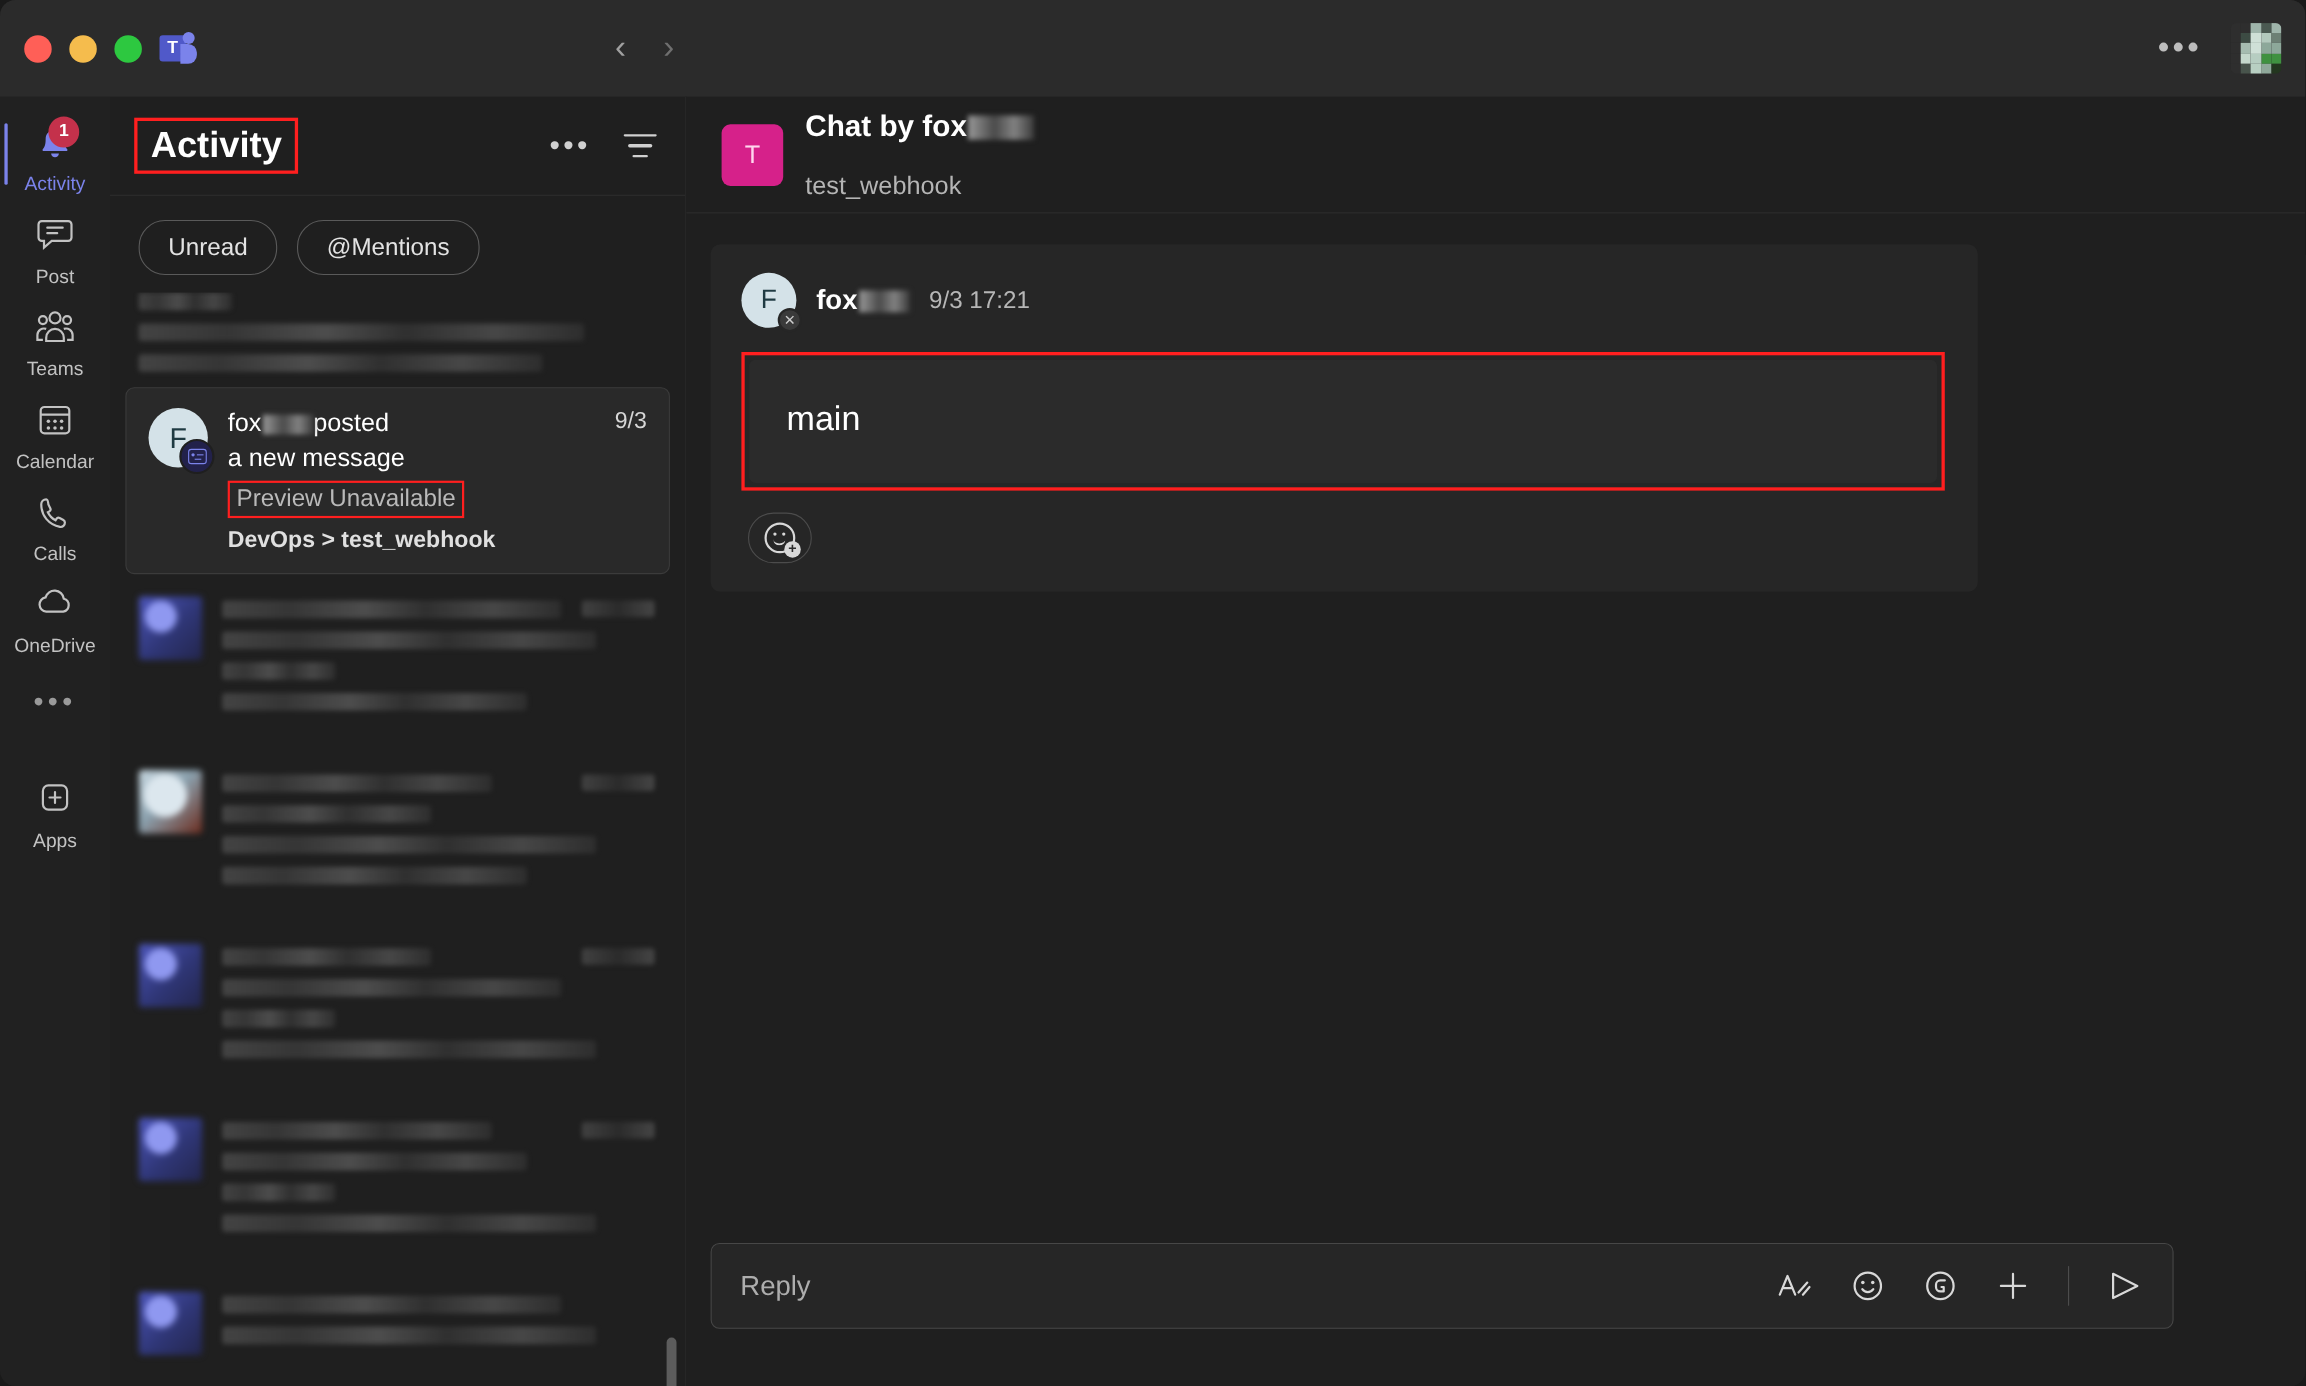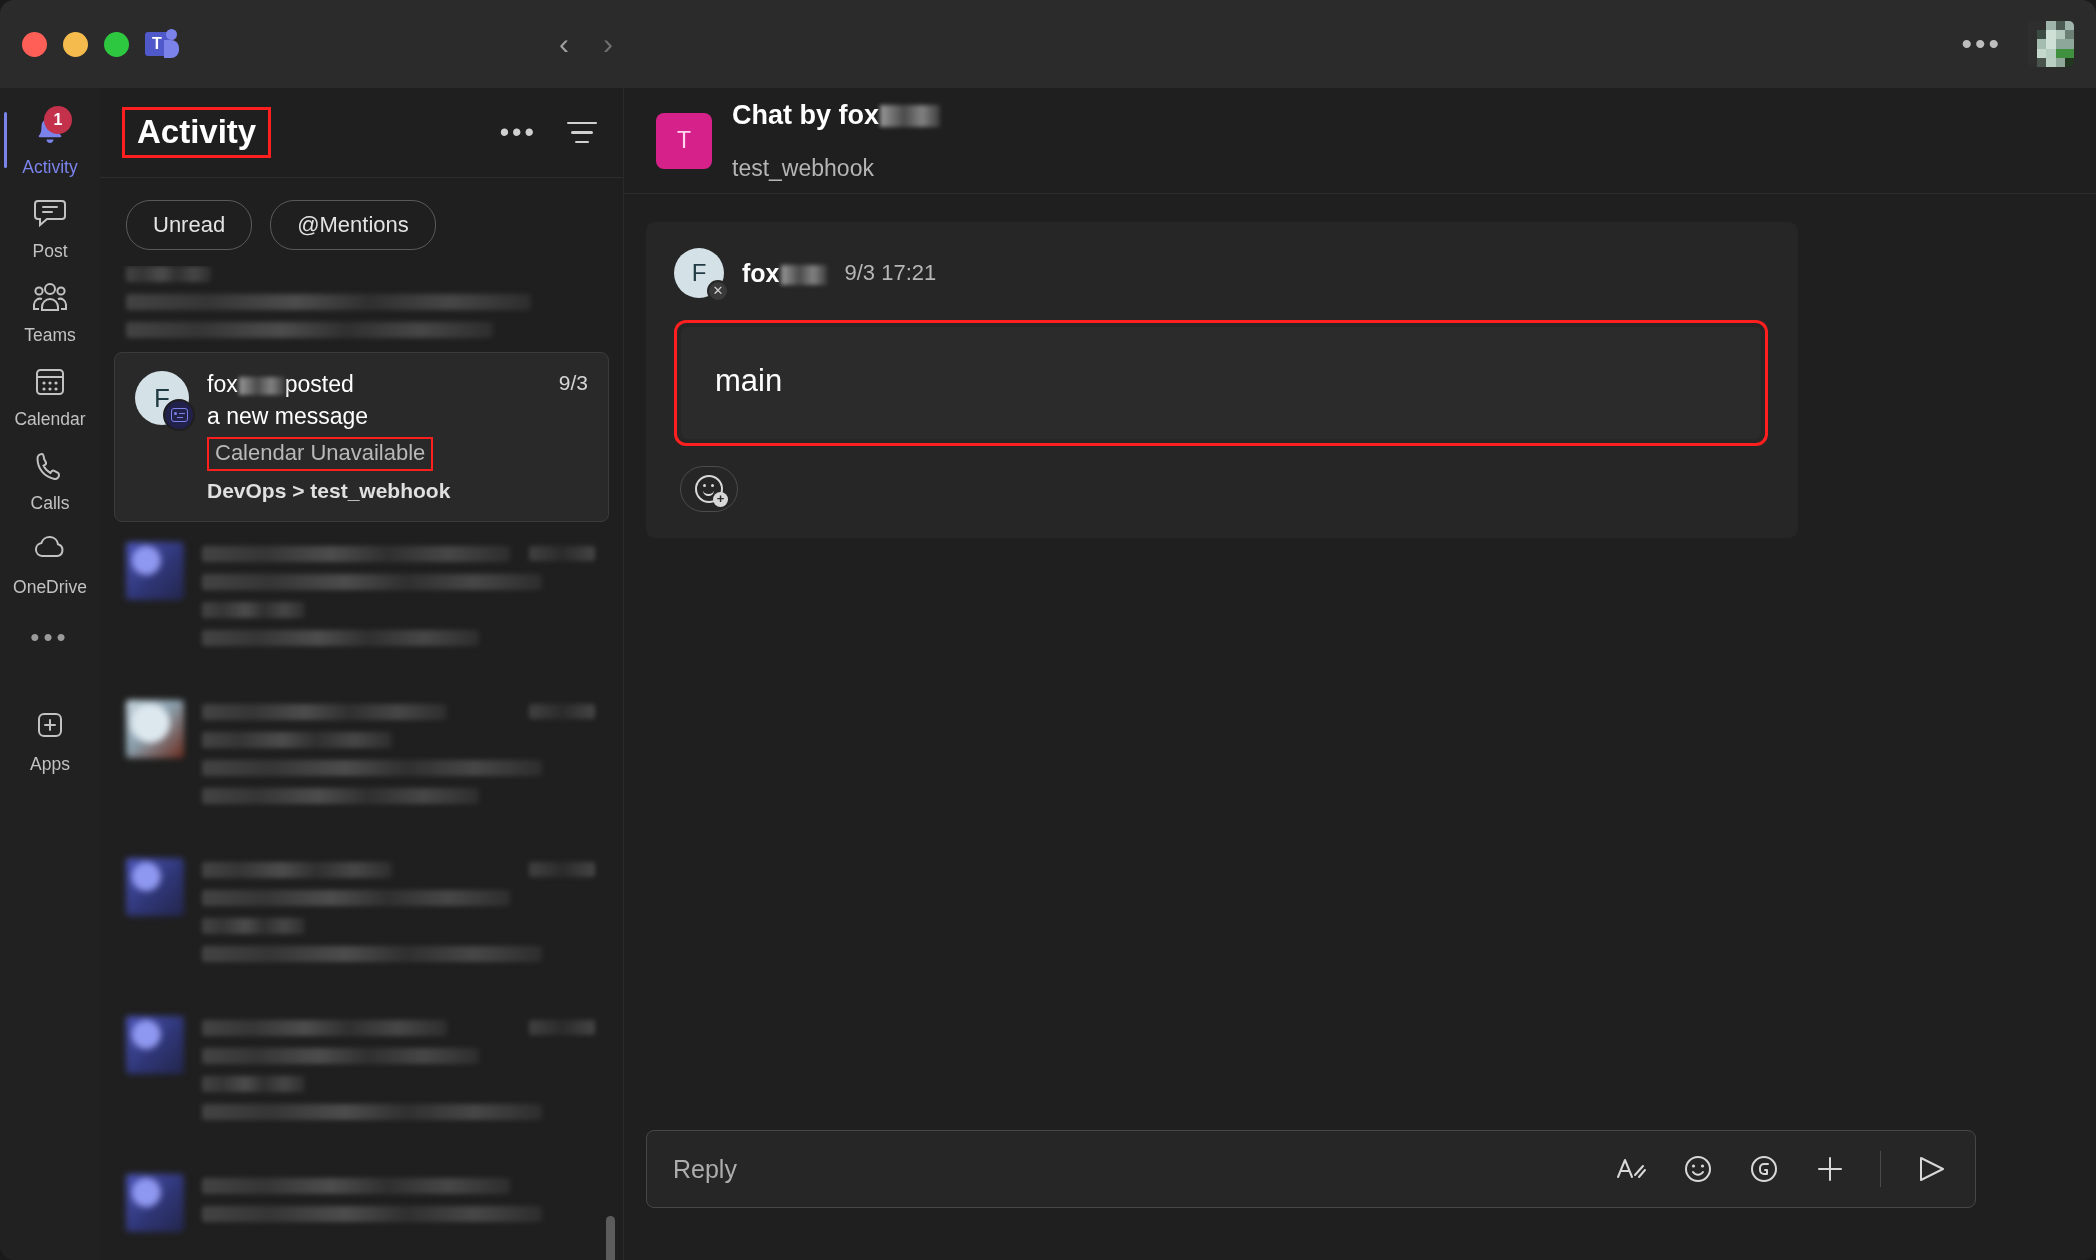--- a/index.html
+++ b/index.html
@@ -272,21 +272,21 @@
   .post-time { color: #b6b6b6; font-size: 22px; }
   .blurname {
     display: inline-block; width: 46px; height: 20px; vertical-align: -3px;
     background: linear-gradient(90deg,#9a9a9a,#4a4a4a 40%,#828282 70%,#3b3b3b);
     filter: blur(2.2px); margin-left: 1px;
   }
   .blurname.sm { width: 46px; height: 18px; }
   .blurname.lg { width: 60px; height: 22px; }
 
   .card-outline {
-    margin-top: 22px; border: 3px solid #ff1f1f; border-radius: 12px;
+    margin-top: 22px; border: 3px solid #ff1f1f; border-radius: 0;
     padding: 4px;
   }
   .card {
     background: #2b2b2b; border-radius: 6px;
     padding: 36px 34px 40px 34px;
   }
   .card-title { color: #fff; font-size: 31px; font-weight: 400; }
   .card-text { color: #e6e6e6; font-size: 24px; margin-top: 34px; }
   .card-text .blurtok {
     display: inline-block; width: 124px; height: 22px; vertical-align: -4px;
@@ -502,21 +502,21 @@
           <div class="av">F</div>
           <div class="av-badge">
               <div class="mini"></div>
             </div>
         </div>
         <div class="act-body">
           <div class="act-line1">
             <span>fox</span><span class="blurname sm"></span><span>posted</span>
           </div>
           <div class="act-line2">a new message</div>
-          <div class="act-preview">Calendar Unavailable</div>
+          <div class="act-preview">Preview Unavailable</div>
           <div class="act-meta">DevOps &gt; test_webhook</div>
         </div>
         <div class="act-date">9/3</div>
       </div>
 
       <div class="blur-item">
         <div class="blur-av blue"></div>
         <div class="blur-lines">
           <div class="bline s2"></div>
           <div class="bline s4"></div>

